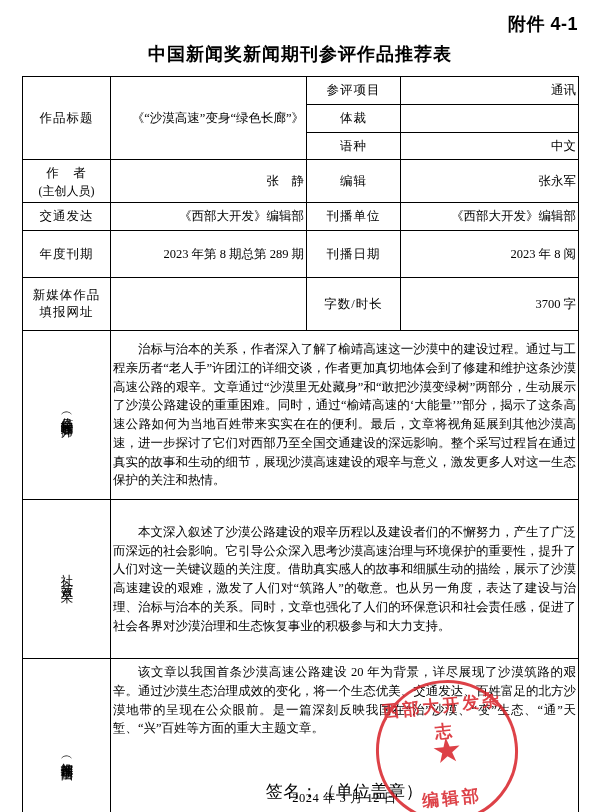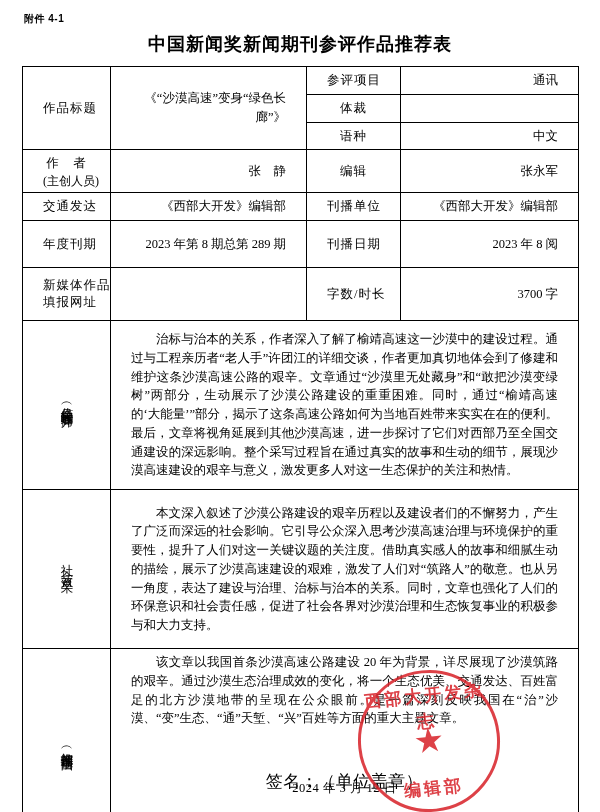--- a/index.html
+++ b/index.html
@@ -15,42 +15,43 @@
     overflow: hidden;
   }
   .page {
     position: relative;
     width: 600px;
     height: 812px;
     box-sizing: border-box;
     padding: 10px 22px 0 22px;
   }
   .doc-code {
-    font-size: 10px;
+    font-size: 18px;
     font-family: "Liberation Sans", sans-serif;
     font-weight: bold;
     letter-spacing: 0.5px;
-    margin: 2px 0 6px 2px;
+    margin: 2px 0 6px 20px;
+    text-align: right;
   }
   .doc-title {
     text-align: center;
     font-size: 18px;
     font-weight: bold;
     letter-spacing: 1px;
     margin: 4px 0 10px 0;
   }
   table.form {
     border-collapse: collapse;
     width: 556px;
     table-layout: fixed;
     margin: 0 auto;
   }
   table.form td {
     border: 1px solid #000;
-    padding: 4px 20px;
+    padding: 4px 2px;
     font-size: 12.5px;
     vertical-align: middle;
     line-height: 1.5;
     margin-left: 44px;
   }
   .lbl {
     text-align: center;
     font-size: 13px;
     letter-spacing: 1px;
     white-space: nowrap;

